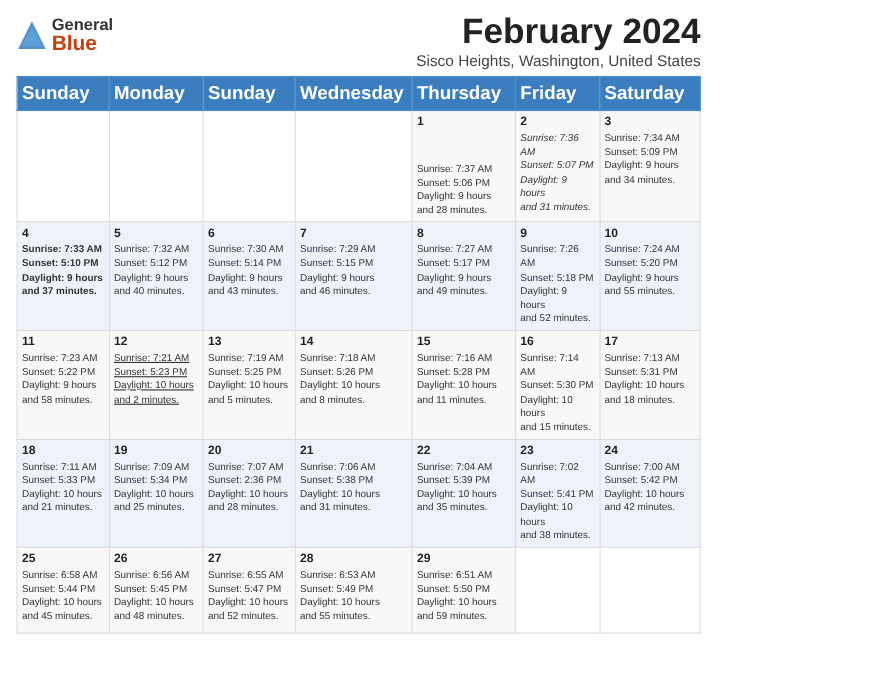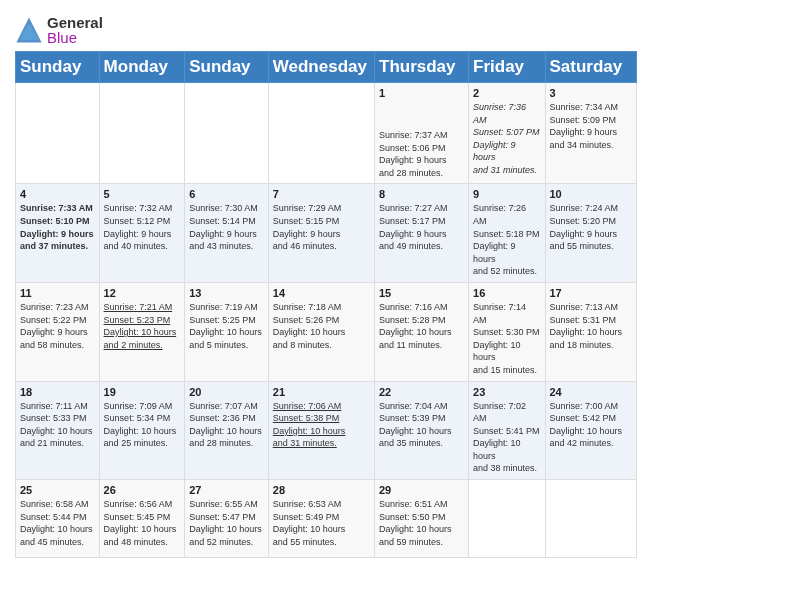--- a/index.html
+++ b/index.html
@@ -29,23 +29,23 @@
       display: flex;
       flex-direction: column;
       line-height: 1;
     }
     .logo-general {
       font-size: 15px;
       font-weight: bold;
       color: #333;
     }
     .logo-blue {
-      font-size: 15px;
-      font-weight: normal;
-      color: #a21caf;
+      font-size: 19px;
+      font-weight: bold;
+      color: #c2410c;
     }
     .logo-icon {
       width: 28px;
       height: 28px;
       margin-right: 4px;
     }
     .title-area {
       text-align: right;
     }
     .main-title {
@@ -111,20 +111,24 @@
   <div class="header-area">
     <div class="logo">
       <svg class="logo-icon" viewBox="0 0 40 40" xmlns="http://www.w3.org/2000/svg">
         <polygon points="20,2 38,38 2,38" fill="#3a7ebf" opacity="0.85"></polygon>
         <polygon points="20,10 34,34 6,34" fill="#5aaae0" opacity="0.6"></polygon>
       </svg>
       <div class="logo-text">
         <span class="logo-general">General</span>
         <span class="logo-blue">Blue</span>
       </div>
+    </div>
+    <div class="title-area">
+      <div class="main-title">February 2024</div>
+      <div class="sub-title">Sisco Heights, Washington, United States</div>
     </div>
   </div>
 
   <table>
     <thead>
       <tr>
         <th>Sunday</th>
         <th>Monday</th>
         <th>Sunday</th>
         <th>Wednesday</th>
@@ -280,21 +284,21 @@
           </td>
           <td>
             <div class="day-number">20</div>
             <div class="day-info" style="white-space: pre-line;">Sunrise: 7:07 AM
 Sunset: 2:36 PM
 Daylight: 10 hours
 and 28 minutes.</div>
           </td>
           <td>
             <div class="day-number">21</div>
-            <div class="day-info" style="white-space: pre-line; text-decoration: underline;">Sunrise: 7:06 AM
+            <div class="day-info" style="white-space: pre-line;">Sunrise: 7:06 AM
 Sunset: 5:38 PM
 Daylight: 10 hours
 and 31 minutes.</div>
           </td>
           <td>
             <div class="day-number">22</div>
             <div class="day-info" style="white-space: pre-line;">Sunrise: 7:04 AM
 Sunset: 5:39 PM
 Daylight: 10 hours
 and 35 minutes.</div>

